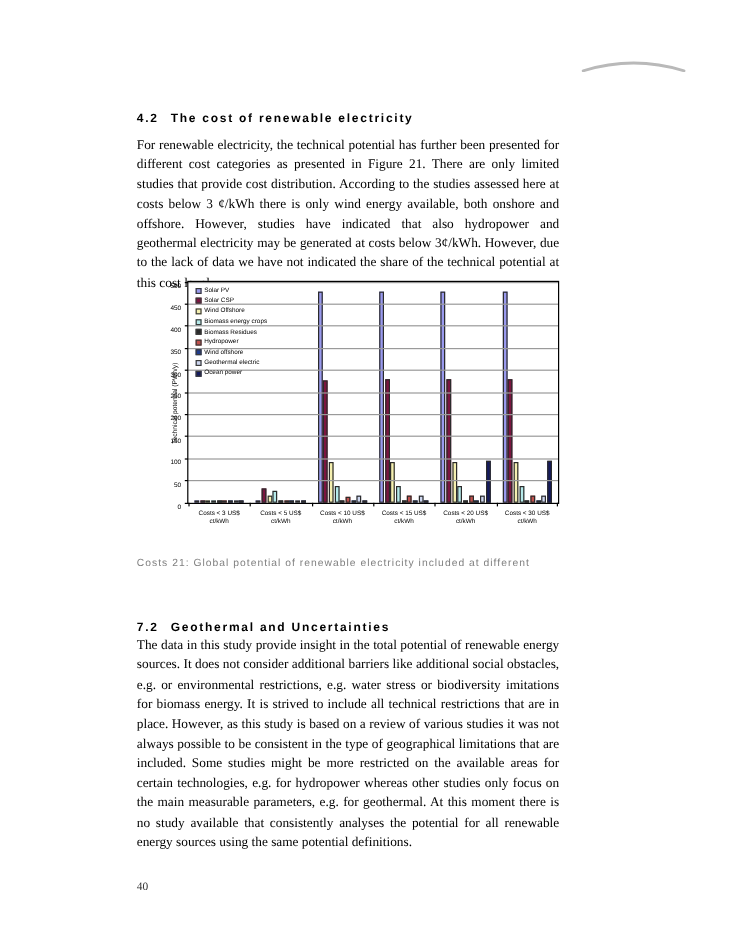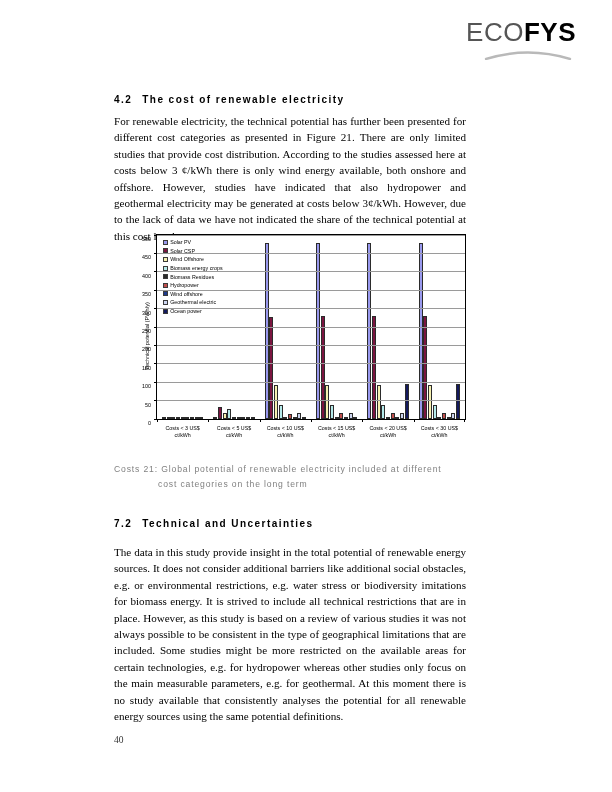--- a/index.html
+++ b/index.html
@@ -78,21 +78,21 @@
     width: 370px;
     font-family: "Liberation Sans", "DejaVu Sans", sans-serif;
     font-size: 8.6px;
     letter-spacing: 0.85px;
     line-height: 15px;
     color: #808080;
   }
   #fig-caption .cap-line2 { display: block; padding-left: 44px; }
 
   #sec43-head { position: absolute; left: 114px; top: 518px; }
-  #sec43-body { position: absolute; left: 114px; top: 544px; width: 352px; }
+  #sec43-body { position: absolute; left: 114px; top: 530px; width: 352px; }
 
   #page-num {
     position: absolute;
     left: 114px;
     top: 735px;
     font-size: 9.5px;
     color: #333;
     font-family: "Liberation Serif", "DejaVu Serif", serif;
   }
 
@@ -210,23 +210,20 @@
     font-family: "Liberation Sans", "DejaVu Sans", sans-serif;
     font-size: 5.3px;
     color: #000;
     white-space: nowrap;
   }
 </style>
 </head>
 <body>
 
 <div class="logo-wrap">
-  <div class="logo-text">
-    <span class="logo-eco">ECO</span><span class="logo-fys">FYS</span>
-  </div>
   <div class="logo-arc">
     <svg width="88" height="12" viewBox="0 0 88 12">
       <path d="M2,11 Q44,-2 86,11" stroke="#b9b9b9" stroke-width="2.4" fill="none" stroke-linecap="round"></path>
     </svg>
   </div>
 </div>
 
 <h2 class="section-head" id="sec42-head">
   <span class="sec-num">4.2</span><span>The cost of renewable electricity</span>
 </h2>
@@ -405,21 +402,20 @@
           <div>ct/kWh</div>
         </div>
         <div class="xtick-mark" style="left: 307px;"></div>
       </div>
   </div>
 </div>
 
 <div id="fig-caption">
   <span>Costs 21:</span>
   <span>Global potential of renewable electricity included at different</span>
-  <span class="cap-line2">cost categories on the long term</span>
 </div>
 
 <h2 class="section-head" id="sec43-head">
-  <span class="sec-num">7.2</span><span>Technical and Uncertainties</span>
+  <span class="sec-num">7.2</span><span>Geothermal and Uncertainties</span>
 </h2>
 <p class="body" id="sec43-body">The data in this study provide insight in the total potential of renewable energy sources. It does not consider additional barriers like additional social obstacles, e.g. or environmental restrictions, e.g. water stress or biodiversity imitations for biomass energy. It is strived to include all technical restrictions that are in place. However, as this study is based on a review of various studies it was not always possible to be consistent in the type of geographical limitations that are included. Some studies might be more restricted on the available areas for certain technologies, e.g. for hydropower whereas other studies only focus on the main measurable parameters, e.g. for geothermal. At this moment there is no study available that consistently analyses the potential for all renewable energy sources using the same potential definitions.</p>
 
 <div id="page-num">40</div>
 
 </body></html>

